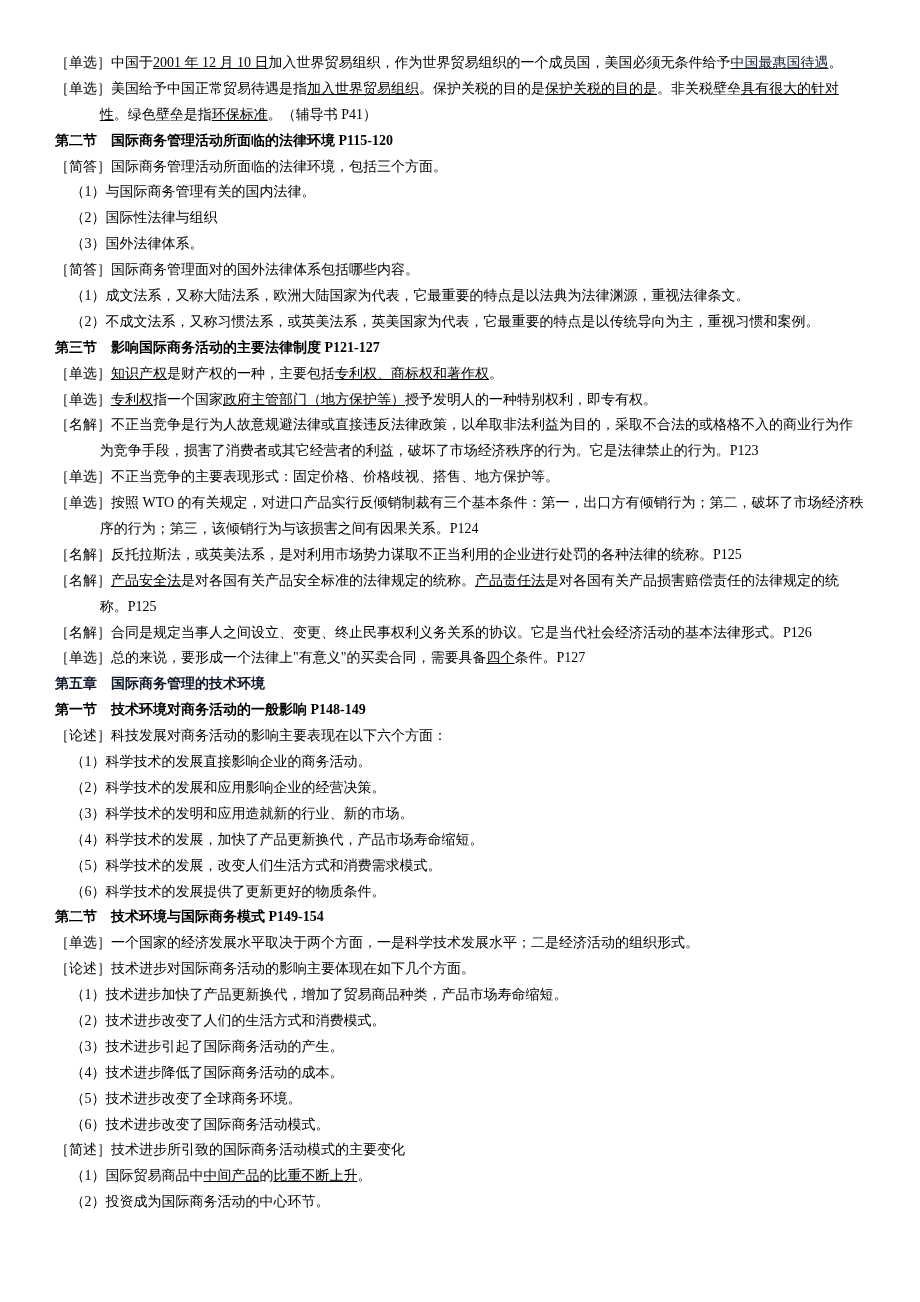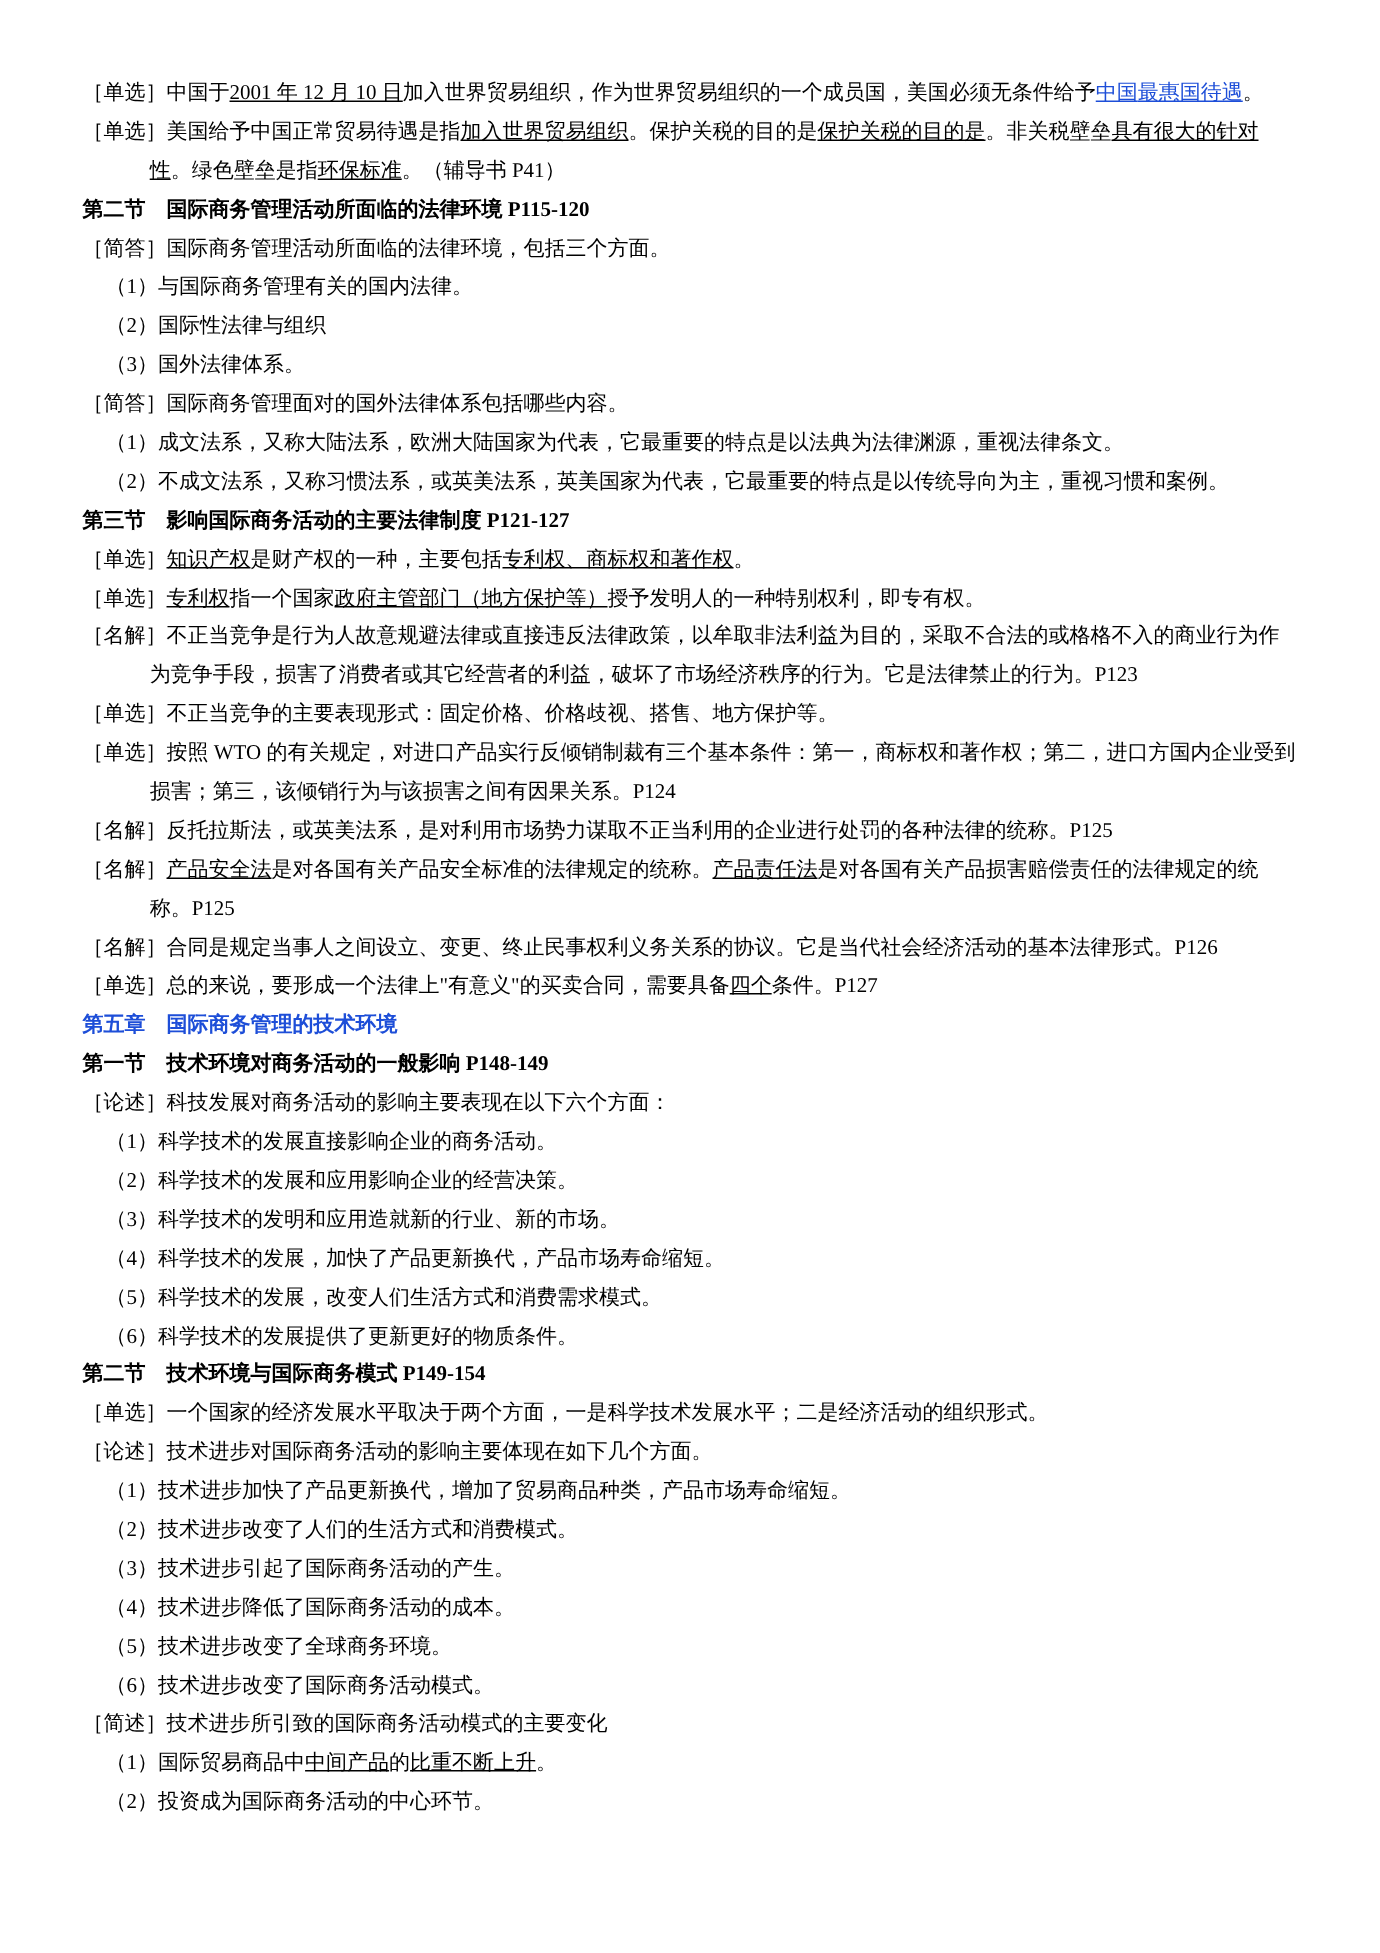--- a/index.html
+++ b/index.html
@@ -11,21 +11,21 @@
     width: 920px;
     margin: 0;
     padding: 50px 55px;
     box-sizing: border-box;
   }
   p { margin: 0; }
   .idt { padding-left: 3.2em; text-indent: -3.2em; }
   .idt-cont { padding-left: 3.2em; }
   .num { padding-left: 1.1em; }
   .center { font-weight: bold; }
-  .red { color: #1d4ed8; }
+  .red { color: #0f172a; }
   .u { text-decoration: underline; }
 </style>
 </head>
 <body>
 
 <p class="idt"><span>［单选］中国于</span><span class="u">2001 年 12 月 10 日</span><span>加入世界贸易组织，作为世界贸易组织的一个成员国，美国必须无条件给予</span><span class="u red">中国</span><span class="u red">最惠国待遇</span><span>。</span></p>
 
 <p class="idt"><span>［单选］美国给予中国正常贸易待遇是指</span><span class="u">加入世界贸易组织</span><span>。保护关税的目的是</span><span class="u">保护关税的目的是</span><span>。非关税壁垒</span><span class="u">具有很大的针对性</span><span>。绿色壁垒是指</span><span class="u">环保标准</span><span>。（辅导书 P41）</span></p>
 
 <p class="center">第二节　国际商务管理活动所面临的法律环境 P115-120</p>
@@ -40,21 +40,21 @@
 <p class="idt-cont" style="text-indent:-2.1em; padding-left:3.2em;">（2）不成文法系，又称习惯法系，或英美法系，英美国家为代表，它最重要的特点是以传统导向为主，重视习惯和案例。</p>
 
 <p class="center">第三节　影响国际商务活动的主要法律制度 P121-127</p>
 
 <p><span>［单选］</span><span class="u">知识产权</span><span>是财产权的一种，主要包括</span><span class="u">专利权、商标权和著作权</span><span>。</span></p>
 
 <p><span>［单选］</span><span class="u">专利权</span><span>指一个国家</span><span class="u">政府主管部门（地方保护等）</span><span>授予发明人的一种特别权利，即专有权。</span></p>
 
 <p class="idt">［名解］不正当竞争是行为人故意规避法律或直接违反法律政策，以牟取非法利益为目的，采取不合法的或格格不入的商业行为作为竞争手段，损害了消费者或其它经营者的利益，破坏了市场经济秩序的行为。它是法律禁止的行为。P123</p>
 <p>［单选］不正当竞争的主要表现形式：固定价格、价格歧视、搭售、地方保护等。</p>
-<p class="idt">［单选］按照 WTO 的有关规定，对进口产品实行反倾销制裁有三个基本条件：第一，商标权和著作权；第二，进口方国内企业受到损害；第三，该倾销行为与该损害之间有因果关系。P124</p>
+<p class="idt">［单选］按照 WTO 的有关规定，对进口产品实行反倾销制裁有三个基本条件：第一，出口方有倾销行为；第二，破坏了市场经济秩序的行为；第三，该倾销行为与该损害之间有因果关系。P124</p>
 <p>［名解］反托拉斯法，或英美法系，是对利用市场势力谋取不正当利用的企业进行处罚的各种法律的统称。P125</p>
 
 <p class="idt"><span>［名解］</span><span class="u">产品安全法</span><span>是对各国有关产品安全标准的法律规定的统称。</span><span class="u">产品责任法</span><span>是对各国有关产品损害赔偿责任的法律规定的统称。P125</span></p>
 
 <p class="idt">［名解］合同是规定当事人之间设立、变更、终止民事权利义务关系的协议。它是当代社会经济活动的基本法律形式。P126</p>
 
 <p><span>［单选］总的来说，要形成一个法律上"有意义"的买卖合同，需要具备</span><span class="u">四个</span><span>条件。P127</span></p>
 
 <p class="center red">第五章　国际商务管理的技术环境</p>
 <p class="center">第一节　技术环境对商务活动的一般影响 P148-149</p>

